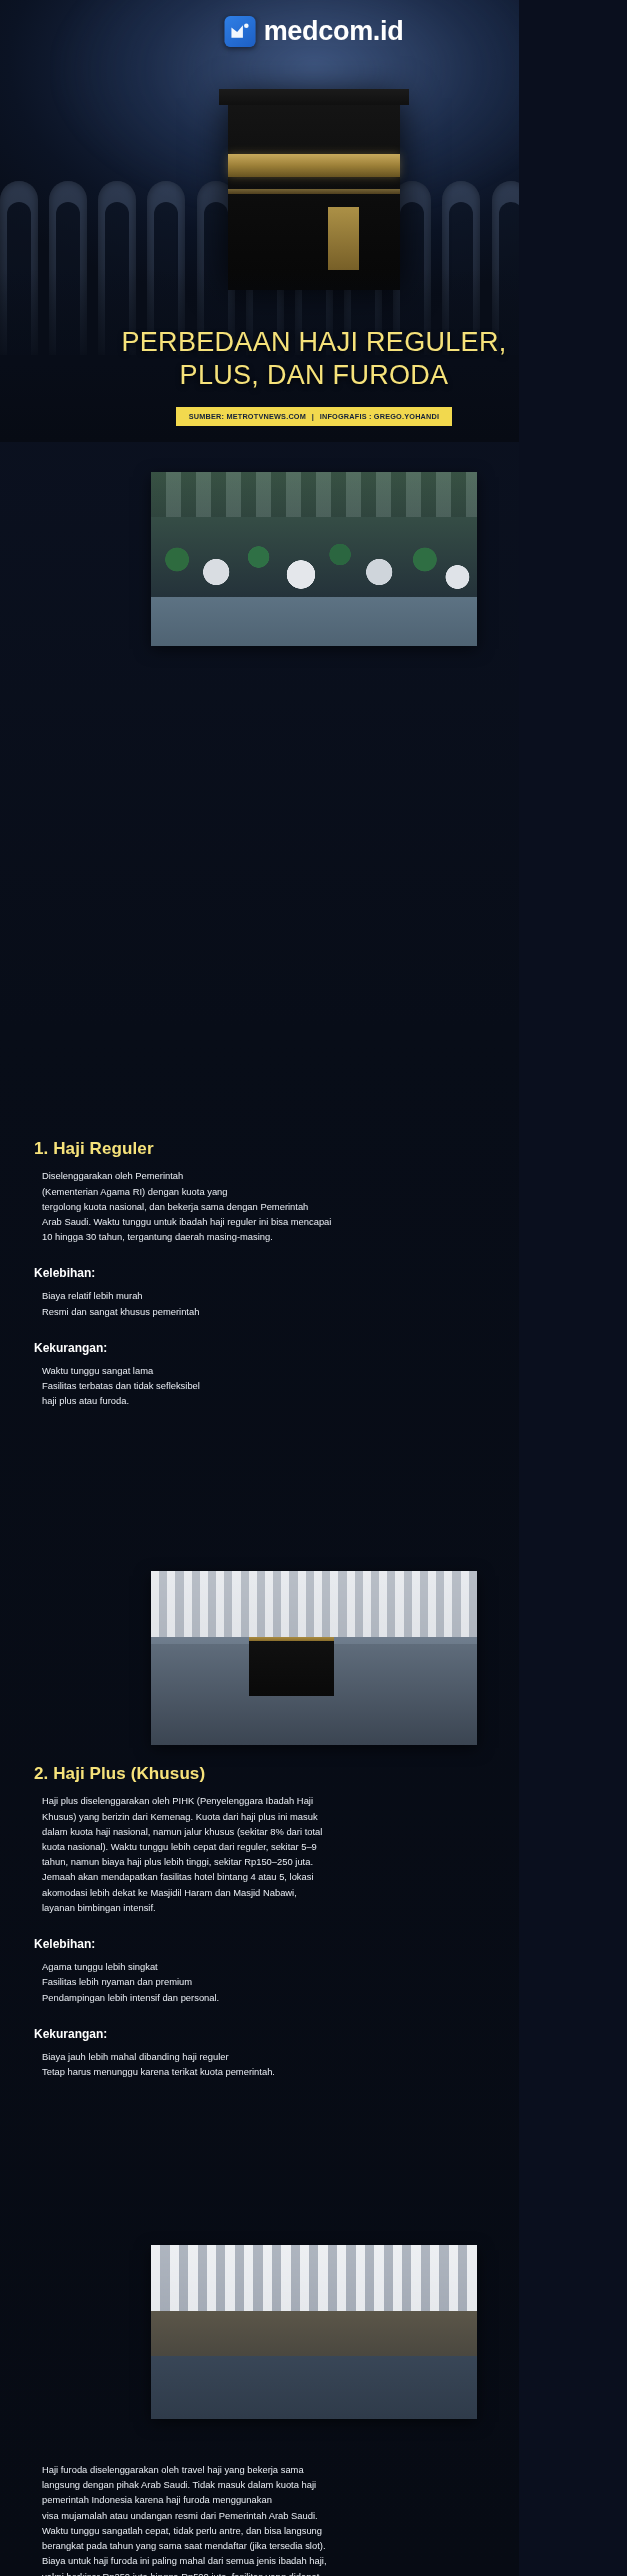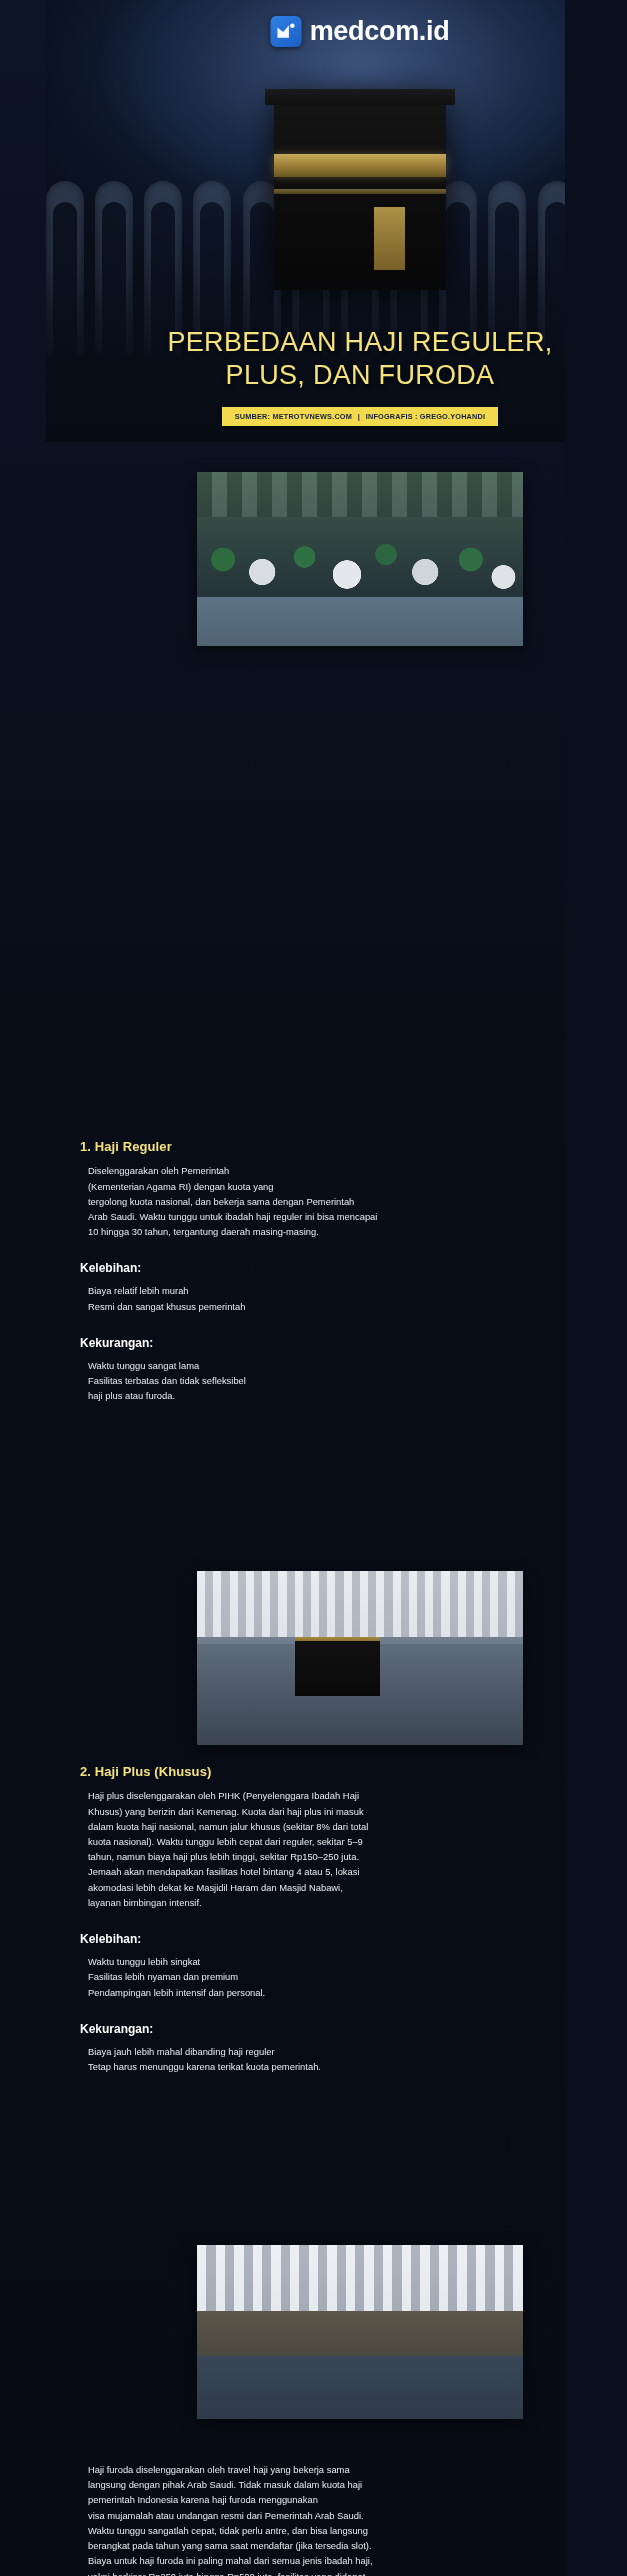--- a/index.html
+++ b/index.html
@@ -11,21 +11,20 @@
     width: 628px;
     font-family: "Liberation Sans", sans-serif;
     -webkit-font-smoothing: antialiased;
   }
   .page {
     position: relative;
     width: 519px;
     height: 2576px;
     overflow: hidden;
     background: linear-gradient(180deg, #0d1426 0%, #0b1120 14%, #080d18 40%, #070b14 100%);
-    padding-left: 46px;
   }
 
   
   .hero {
     position: relative;
     width: 628px;
     height: 442px;
     overflow: hidden;
     background:
       radial-gradient(ellipse 407px 244px at 50% 14%, #2a3a5c 0%, #16233d 45%, #0b1324 75%, #080d18 100%),
@@ -251,21 +250,21 @@
   }
 
   
   .content {
     position: relative;
     width: 628px;
   }
   .block { position: absolute; left: 34px; width: 570px; }
   .sec-title {
     color: #f6e27a;
-    font-size: 13px;
+    font-size: 17px;
     font-weight: bold;
     margin: 0 0 9.3px 0;
     letter-spacing: 0.1px;
   }
   .body-text {
     color: #e9edf3;
     font-size: 9.4px;
     line-height: 1.62;
     margin: 8px;
     white-space: pre-line;
@@ -371,21 +370,21 @@
       <p class="body-text">Haji plus diselenggarakan oleh PIHK (Penyelenggara Ibadah Haji
 Khusus) yang berizin dari Kemenag. Kuota dari haji plus ini masuk
 dalam kuota haji nasional, namun jalur khusus (sekitar 8% dari total
 kuota nasional). Waktu tunggu lebih cepat dari reguler, sekitar 5–9
 tahun, namun biaya haji plus lebih tinggi, sekitar Rp150–250 juta.
 Jemaah akan mendapatkan fasilitas hotel bintang 4 atau 5, lokasi
 akomodasi lebih dekat ke Masjidil Haram dan Masjid Nabawi,
  layanan bimbingan intensif.</p>
       <div class="gap-lg"></div>
       <div class="sub-head">Kelebihan:</div>
-      <p class="body-text">Waktu tunggu lebih singkat
+      <p class="body-text">Agama tunggu lebih singkat
 Fasilitas lebih nyaman dan premium
 Pendampingan lebih intensif dan personal.</p>
       <div class="gap-lg"></div>
       <div class="sub-head">Kekurangan:</div>
       <p class="body-text">Biaya jauh lebih mahal dibanding haji reguler
 Tetap harus menunggu karena terikat kuota pemerintah.</p>
     </div>
 
     <div class="photo p3" style="width:326px;height:174px;position:absolute;left:151px;top:1773px;">
       <div class="layer mosque"></div>

